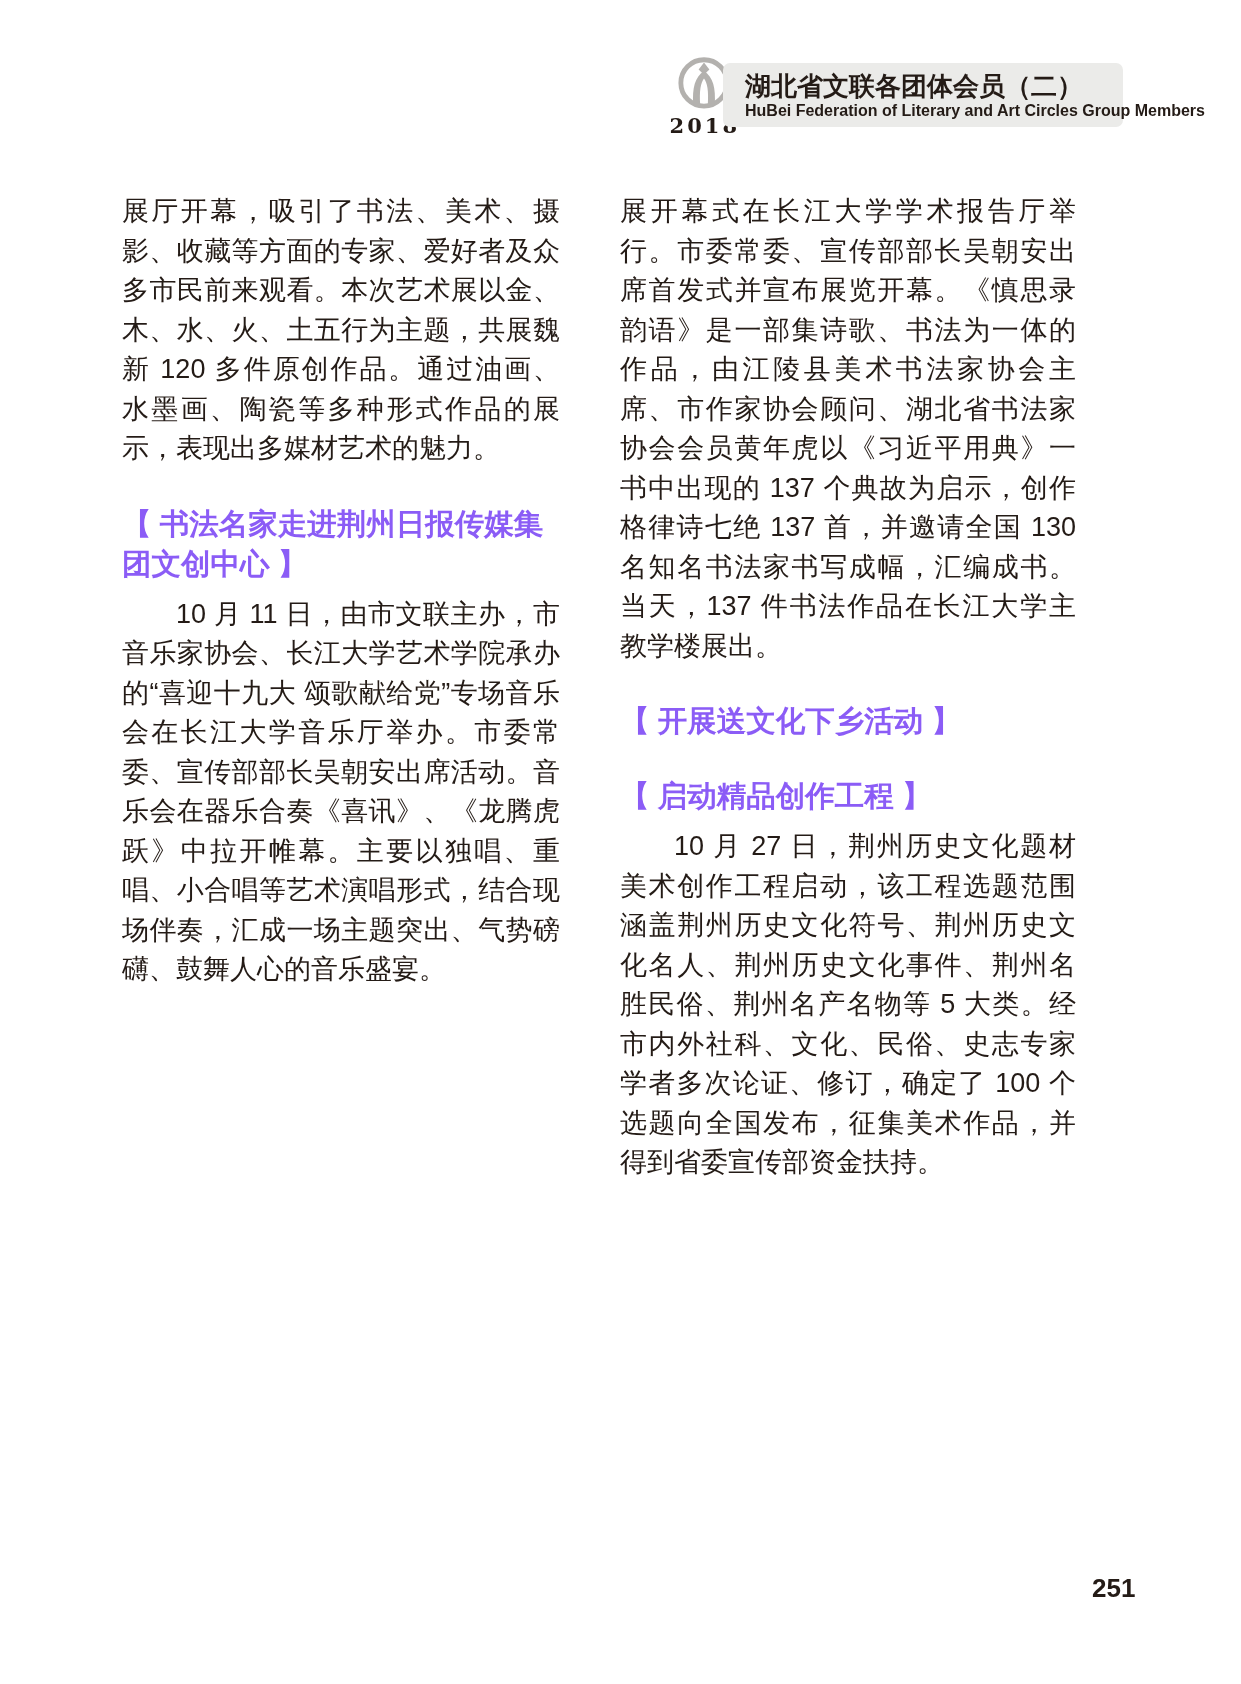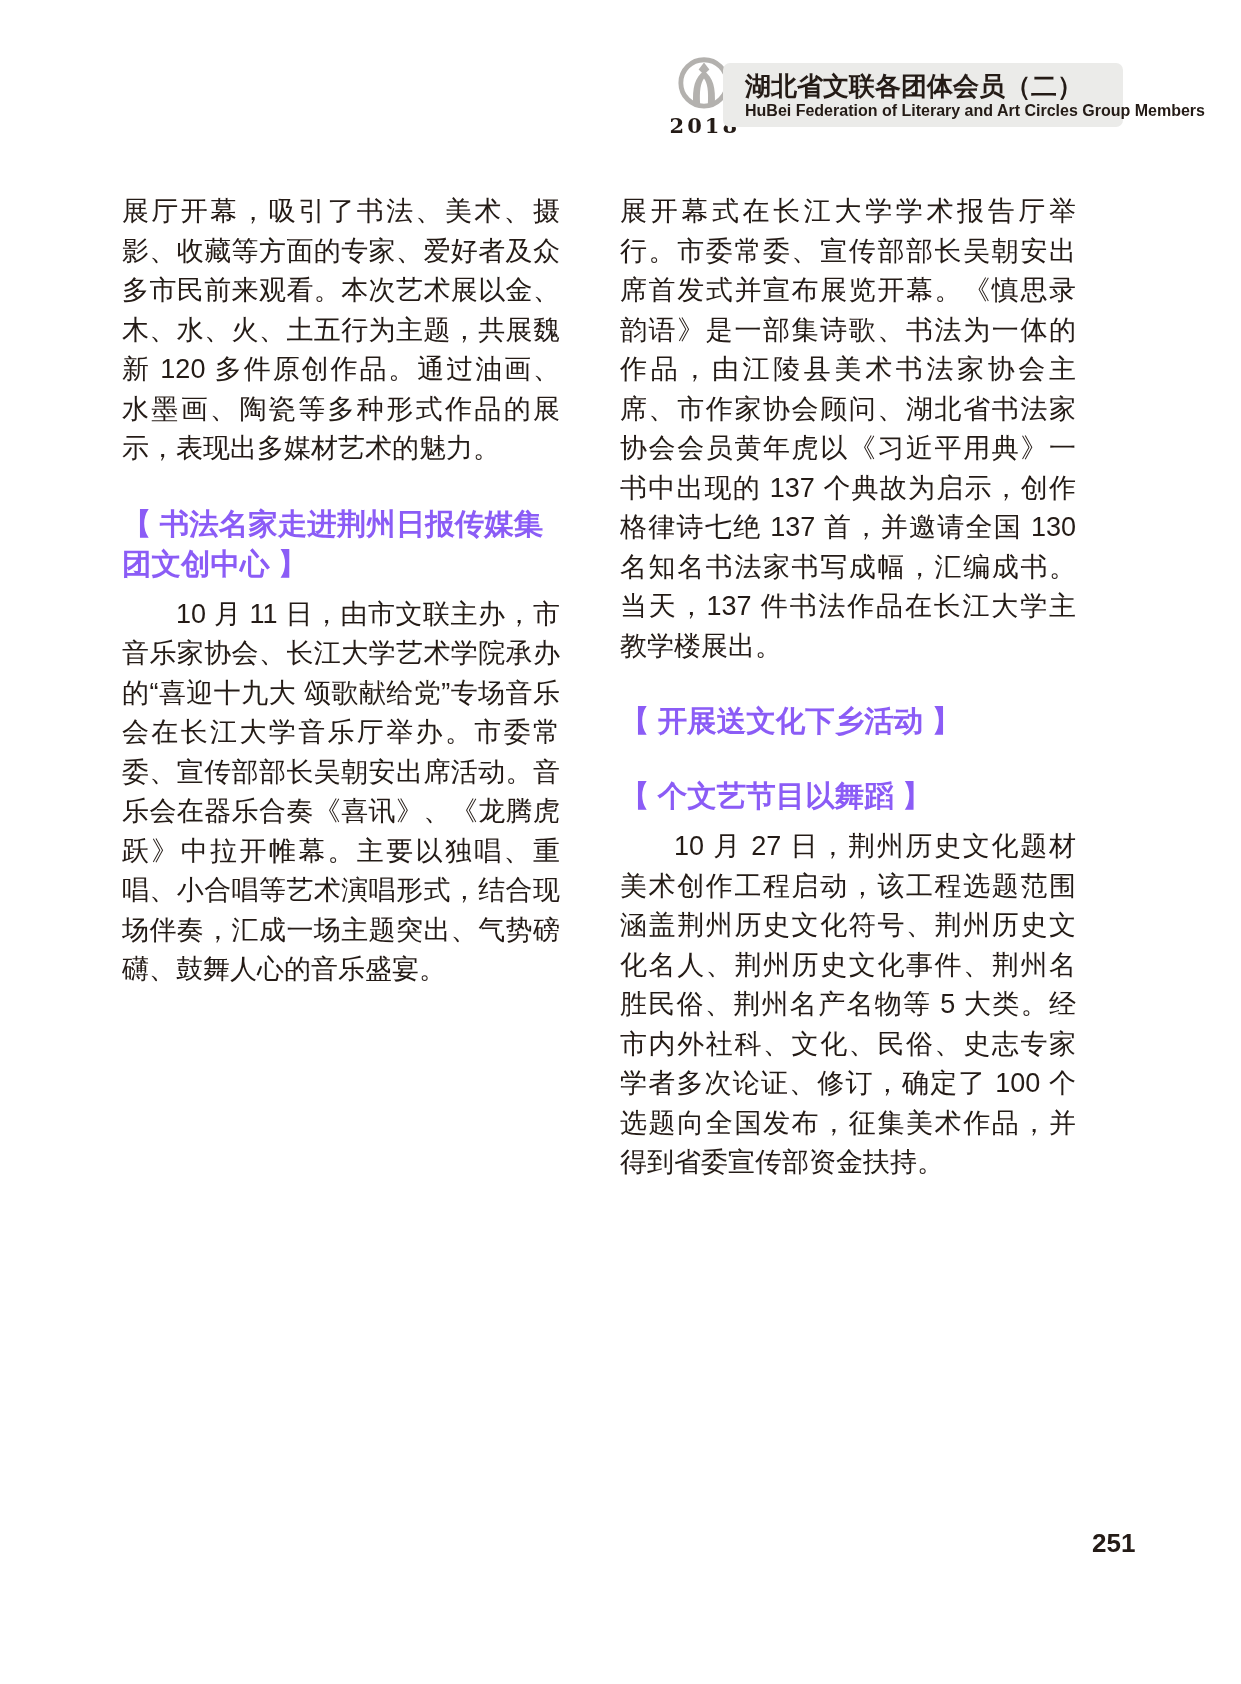--- a/index.html
+++ b/index.html
@@ -38,21 +38,21 @@
     margin:0; color:#241b16;
   }
   .paragraph.indent { text-indent:2em; }
   .heading {
     font-family:"Liberation Sans", sans-serif; font-weight:bold;
     font-size:29.5px; line-height:40px; text-align:left;
     margin:35px 0 11px 0; color:#8b5cf6;
   }
   
   .page-number {
-    position:absolute; left:1092px; top:1528px;
+    position:absolute; left:1092px; top:1573px;
     font-family:"Liberation Sans", sans-serif; font-weight:bold;
     font-size:26px; color:#241b16;
   }
 </style>
 </head>
 <body>
 
 <div class="page">
 
   <header>
@@ -72,21 +72,21 @@
 
   <main>
     <div class="column left" id="col-left">
         <div class="paragraph">展厅开幕，吸引了书法、美术、摄影、收藏等方面的专家、爱好者及众多市民前来观看。本次艺术展以金、木、水、火、土五行为主题，共展魏新 120 多件原创作品。通过油画、水墨画、陶瓷等多种形式作品的展示，表现出多媒材艺术的魅力。</div>
         <div class="heading">【 书法名家走进荆州日报传媒集团文创中心 】</div>
         <div class="paragraph indent">10 月 11 日，由市文联主办，市音乐家协会、长江大学艺术学院承办的“喜迎十九大 颂歌献给党”专场音乐会在长江大学音乐厅举办。市委常委、宣传部部长吴朝安出席活动。音乐会在器乐合奏《喜讯》、《龙腾虎跃》中拉开帷幕。主要以独唱、重唱、小合唱等艺术演唱形式，结合现场伴奏，汇成一场主题突出、气势磅礴、鼓舞人心的音乐盛宴。</div>
       </div>
     <div class="column right" id="col-right">
         <div class="paragraph">展开幕式在长江大学学术报告厅举行。市委常委、宣传部部长吴朝安出席首发式并宣布展览开幕。《慎思录韵语》是一部集诗歌、书法为一体的作品，由江陵县美术书法家协会主席、市作家协会顾问、湖北省书法家协会会员黄年虎以《习近平用典》一书中出现的 137 个典故为启示，创作格律诗七绝 137 首，并邀请全国 130 名知名书法家书写成幅，汇编成书。当天，137 件书法作品在长江大学主教学楼展出。</div>
         <div class="heading">【 开展送文化下乡活动 】</div>
-        <div class="heading">【 个文艺节目以舞蹈 】</div>
+        <div class="heading">【 启动精品创作工程 】</div>
         <div class="paragraph indent">10 月 27 日，荆州历史文化题材美术创作工程启动，该工程选题范围涵盖荆州历史文化符号、荆州历史文化名人、荆州历史文化事件、荆州名胜民俗、荆州名产名物等 5 大类。经市内外社科、文化、民俗、史志专家学者多次论证、修订，确定了 100 个选题向全国发布，征集美术作品，并得到省委宣传部资金扶持。</div>
       </div>
   </main>
 
   <footer>
     <div class="page-number">251</div>
   </footer>
 
 </div>
 

